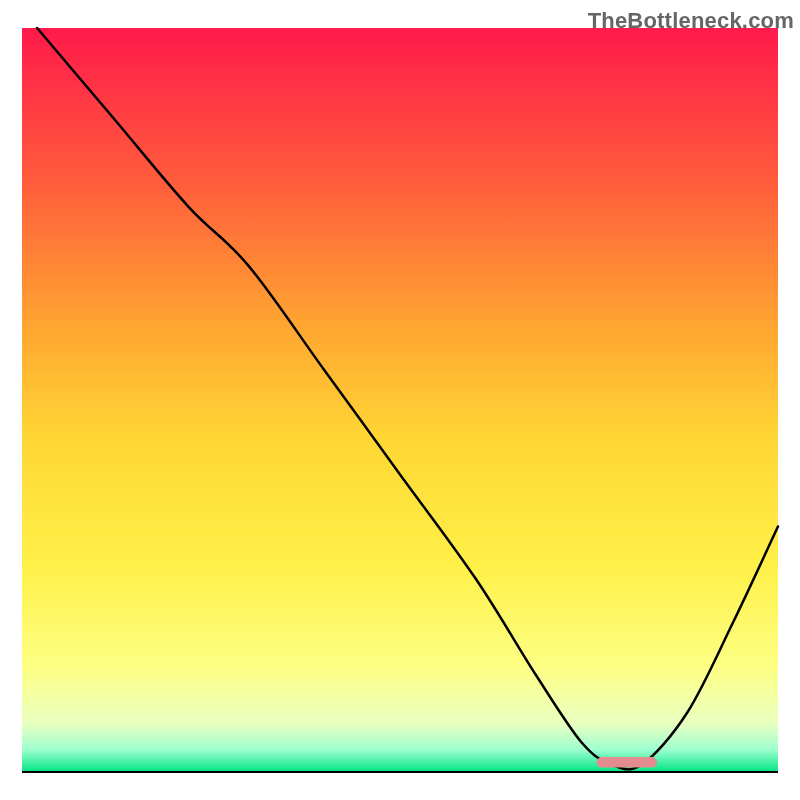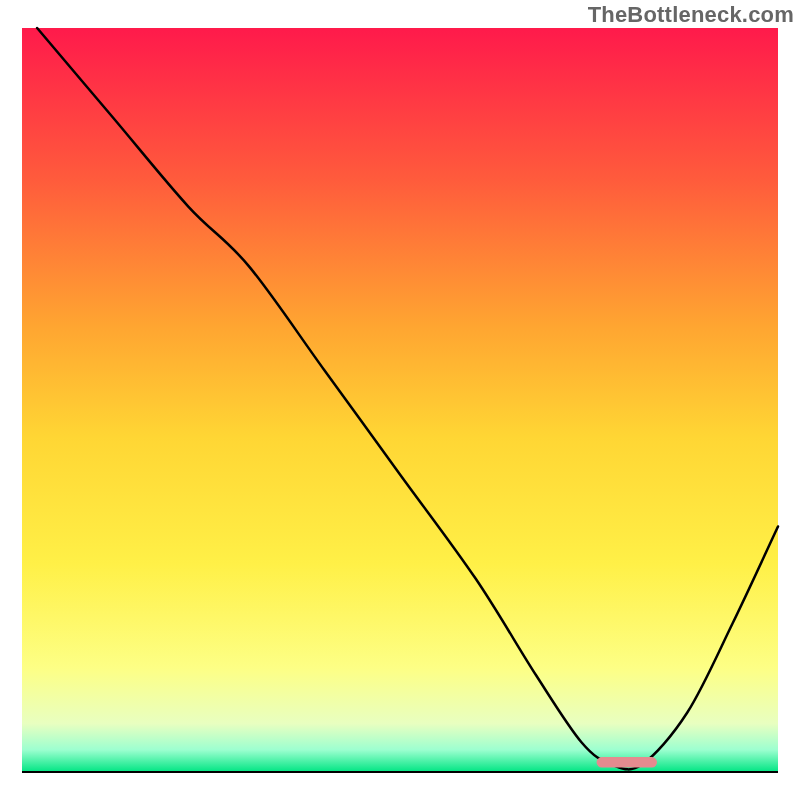--- a/index.html
+++ b/index.html
@@ -10,21 +10,21 @@
     background: #ffffff;
     font-family: Arial, Helvetica, sans-serif;
   }
   .wrap {
     position: relative;
     width: 800px;
     height: 800px;
   }
   .watermark {
     position: absolute;
-    top: 2px;
+    top: 8px;
     right: 6px;
     font-size: 22px;
     font-weight: 600;
     color: #666666;
     letter-spacing: 0.2px;
     z-index: 5;
   }
   svg {
     display: block;
   }

